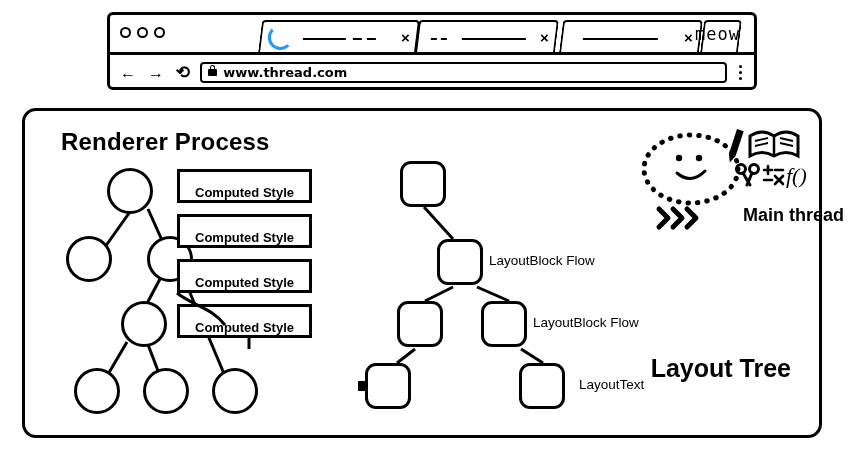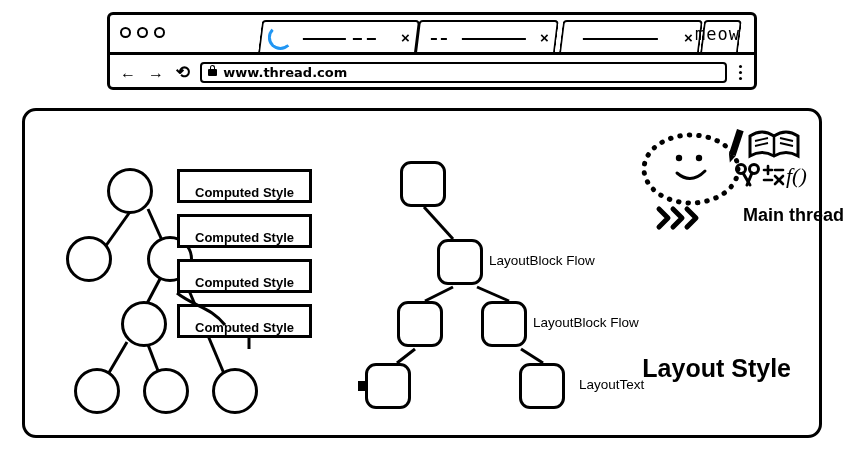--- a/index.html
+++ b/index.html
@@ -380,21 +380,22 @@
       <span class="kebab">
           <i></i>
           <i></i>
           <i></i>
         </span>
     </div>
   </div>
 
   <div class="panel">
 
-    <div class="layout-tree-title">Layout Style</div>
+    <div class="panel-title">Renderer Process</div>
+    <div class="layout-tree-title">Layout Tree</div>
 
     <svg class="doodle" style="left:0;top:0;" width="800" height="330">
       <g stroke="#000" stroke-width="3" fill="none">
 
         <line x1="107" y1="98" x2="80" y2="136"></line>
 
         <line x1="123" y1="98" x2="140" y2="136"></line>
 
         <line x1="136" y1="166" x2="118" y2="200"></line>
 

